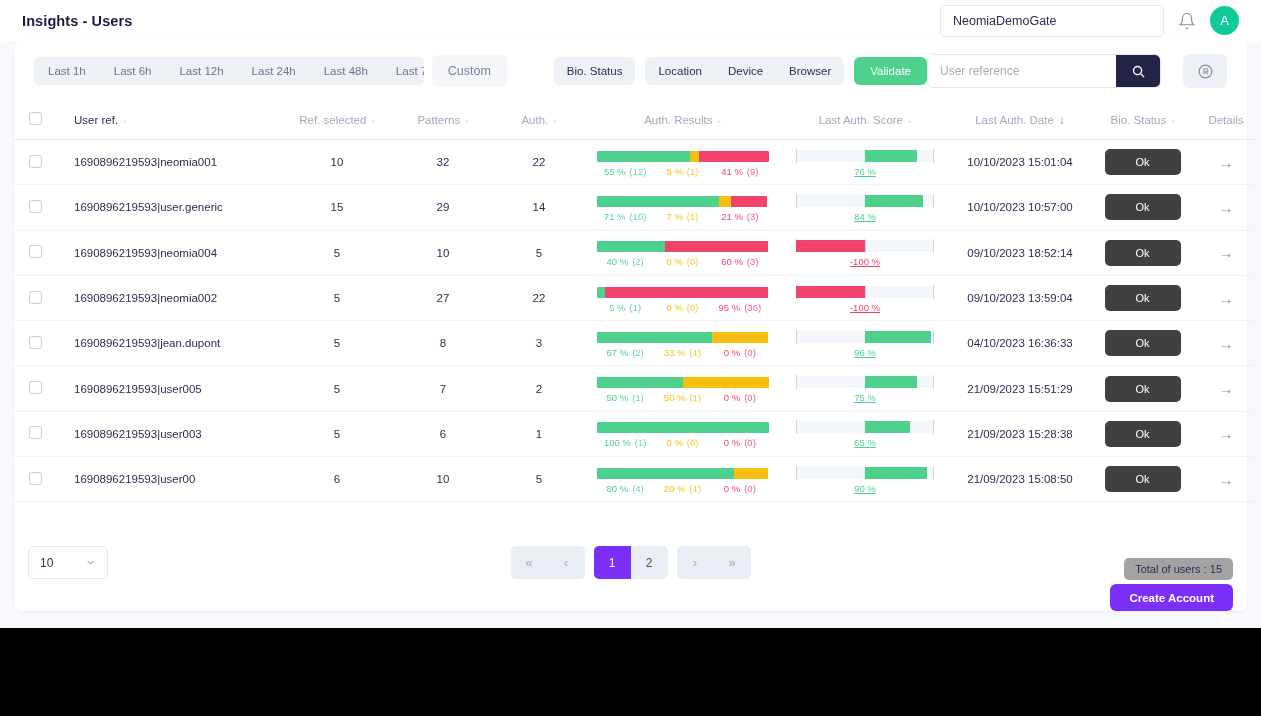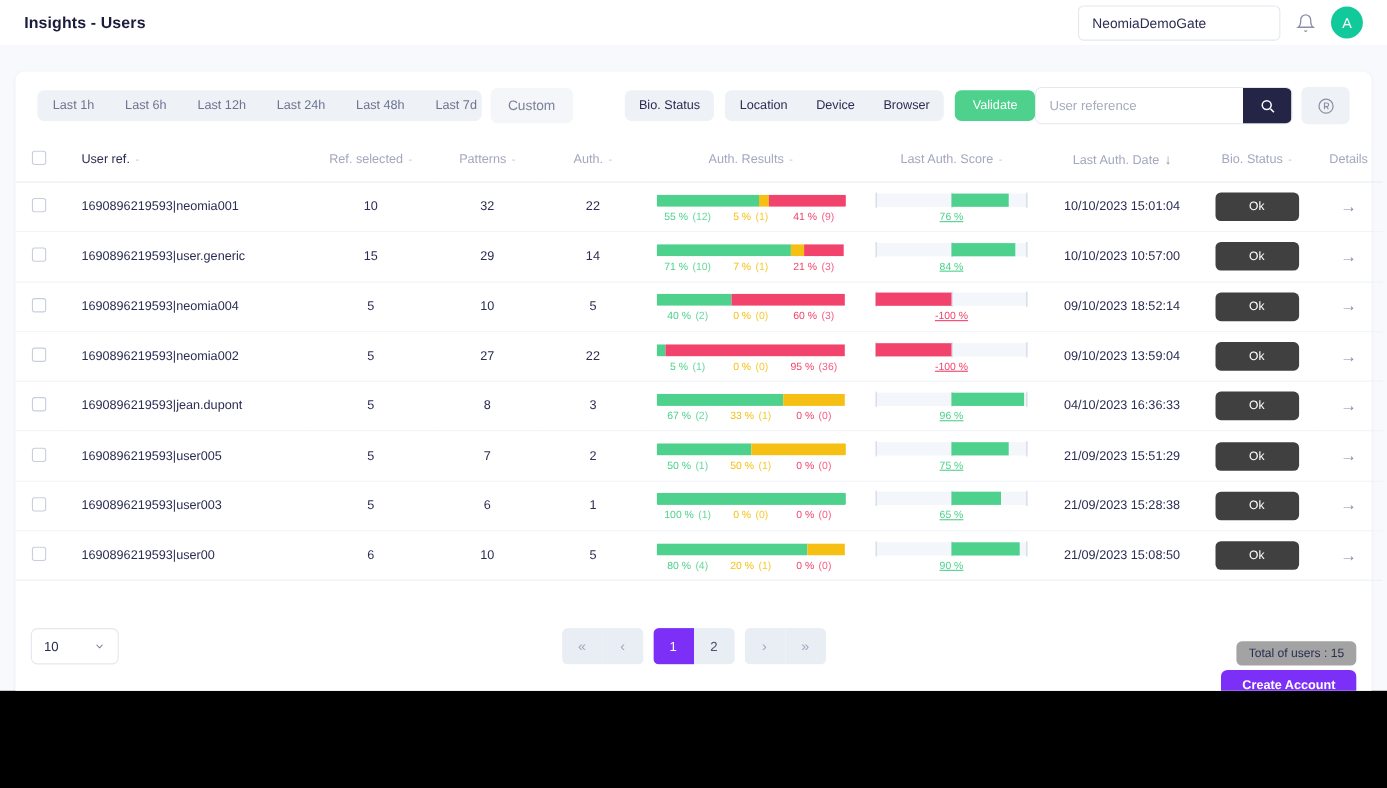--- a/index.html
+++ b/index.html
@@ -12,35 +12,35 @@
   .app { width: 1261px; height: 628px; background: #f7f9fc; position: relative; overflow: hidden; }
 
   
   .topbar {
     height: 41px; background: #ffffff; display: flex; align-items: center;
     padding: 0 22px; position: relative;
   }
   .app-title { font-size: 14.5px; font-weight: bold; color: #1b1c3b; letter-spacing: .1px; }
   .topbar-right { margin-left: auto; display: flex; align-items: center; gap: 14px; }
   .account-select {
-    width: 184px; height: 32px; border: 1px solid #e3e7ee; border-radius: 5px;
+    width: 224px; height: 32px; border: 1px solid #e3e7ee; border-radius: 5px;
     background: #fff; display: flex; align-items: center; padding: 0 12px;
     font-size: 12.5px; color: #2b2d52;
   }
   .bell { width: 18px; height: 18px; position: relative; color: #8a8fa6; }
   .bell svg { display: block; }
   .avatar {
     width: 29px; height: 29px; border-radius: 50%; background: #12c99b;
     color: #fff; font-size: 13px; display: flex; align-items: center;
     justify-content: center; font-weight: 500;
   }
 
   
   .card {
-    position: absolute; left: 14px; top: 65px; width: 1233px; height: 571px;
+    position: absolute; left: 14px; top: 40px; width: 1233px; height: 571px;
     background: #ffffff; border-radius: 8px; box-shadow: 0 1px 3px rgba(30,40,70,.06);
   }
 
   
   .filters { display: flex; align-items: center; height: 62px; padding: 0 20px; position: relative; }
   .seg-group {
     display: flex; align-items: center; background: #eef1f6; border-radius: 6px;
     height: 28px; padding: 0; overflow: hidden;
   }
   .seg {
@@ -55,21 +55,21 @@
   .filters-mid { display: flex; align-items: center; gap: 10px; margin-left: 47px; }
   .pill-group { display: flex; background: #eef1f6; border-radius: 6px; height: 28px; align-items: center; }
   .pill {
     font-size: 11.5px; color: #2b2d52; padding: 0 13px; height: 28px;
     display: flex; align-items: center; cursor: pointer; white-space: nowrap;
   }
   .validate-btn {
     background: #4ed18c; color: #fff; font-size: 11.5px; border-radius: 6px;
     height: 28px; display: flex; align-items: center; padding: 0 16px; cursor: pointer;
   }
-  .search-wrap { margin-left: auto; display: flex; align-items: flex-start; gap: 8px; }
+  .search-wrap { margin-left: auto; display: flex; align-items: flex-start; gap: 22px; }
   .search-box {
     display: flex; align-items: center; width: 234px; height: 34px;
     border: 1px solid #e3e7ee; border-radius: 6px; overflow: hidden; background: #fff;
   }
   .search-box input {
     flex: 1; border: 0; outline: none; height: 100%; padding: 0 12px;
     font-size: 12px; color: #2b2d52; font-family: "Liberation Sans", sans-serif;
   }
   .search-box input::placeholder { color: #a6abbd; }
   .search-btn {

